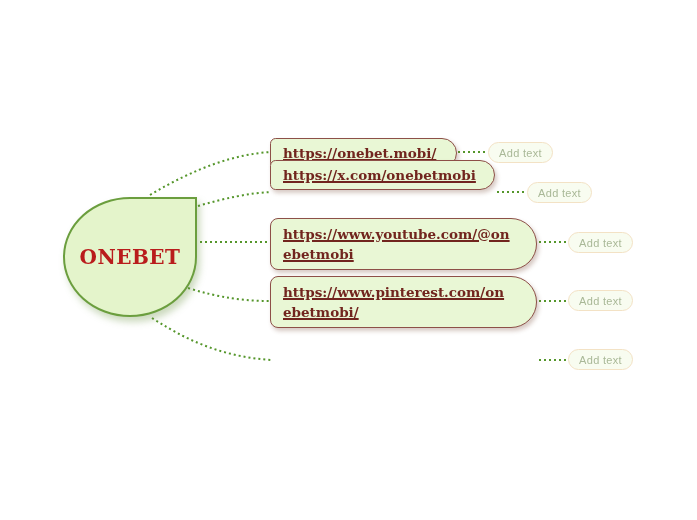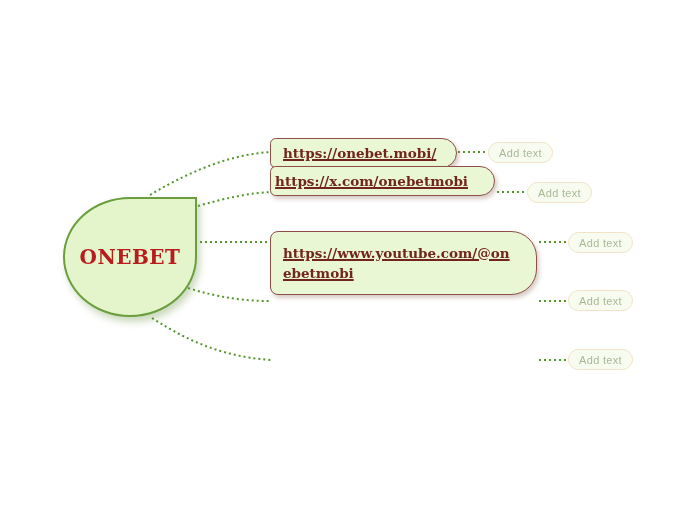--- a/index.html
+++ b/index.html
@@ -24,23 +24,23 @@
   }
 
   .node{
     position:absolute;left:270px;background:#e9f7d5;
     border:1.5px solid #8d5048;box-sizing:border-box;
     box-shadow:2px 3px 4px rgba(130,90,70,.32);
     display:flex;align-items:center;
     padding:2px 26px 2px 12px;cursor:pointer;
   }
   .node--single{height:30px;border-radius:6px 16px 16px 6px;}
-  .node--double{height:64px;border-radius:8px 26px 26px 8px;margin-top:13px;}
+  .node--double{height:52px;border-radius:8px 26px 26px 8px;}
   .node--1{top:138px;width:187px;}
-  .node--2{top:166px;width:225px;justify-content:flex-end;}
+  .node--2{top:160px;width:225px;}
   .node--3{top:218px;width:267px;}
   .node--4{top:276px;width:267px;}
   .node--5{top:335px;width:267px;}
   .node .link{
     font-family:"DejaVu Serif","Liberation Serif",serif;
     font-weight:bold;font-size:13.5px;line-height:20px;color:#71251e;
     text-decoration:underline;text-decoration-thickness:1.5px;
     word-break:break-all;
   }
   .node--single .link{white-space:nowrap;}
@@ -82,20 +82,23 @@
 
   <div class="node node--single node--1">
     <span class="link">https://onebet.mobi/</span>
   </div>
   <div class="node node--single node--2">
     <span class="link">https://x.com/onebetmobi</span>
   </div>
   <div class="node node--double node--3">
     <span class="link">https://www.youtube.com/@onebetmobi</span>
   </div>
+  <div class="node node--double node--4">
+    <span class="link">https://www.pinterest.com/onebetmobi/</span>
+  </div>
 
   <button class="add-text add-text--1">Add text</button>
   <button class="add-text add-text--2">Add text</button>
   <button class="add-text add-text--3">Add text</button>
   <button class="add-text add-text--4">Add text</button>
   <button class="add-text add-text--5">Add text</button>
 
 </div>
 
 </body></html>

